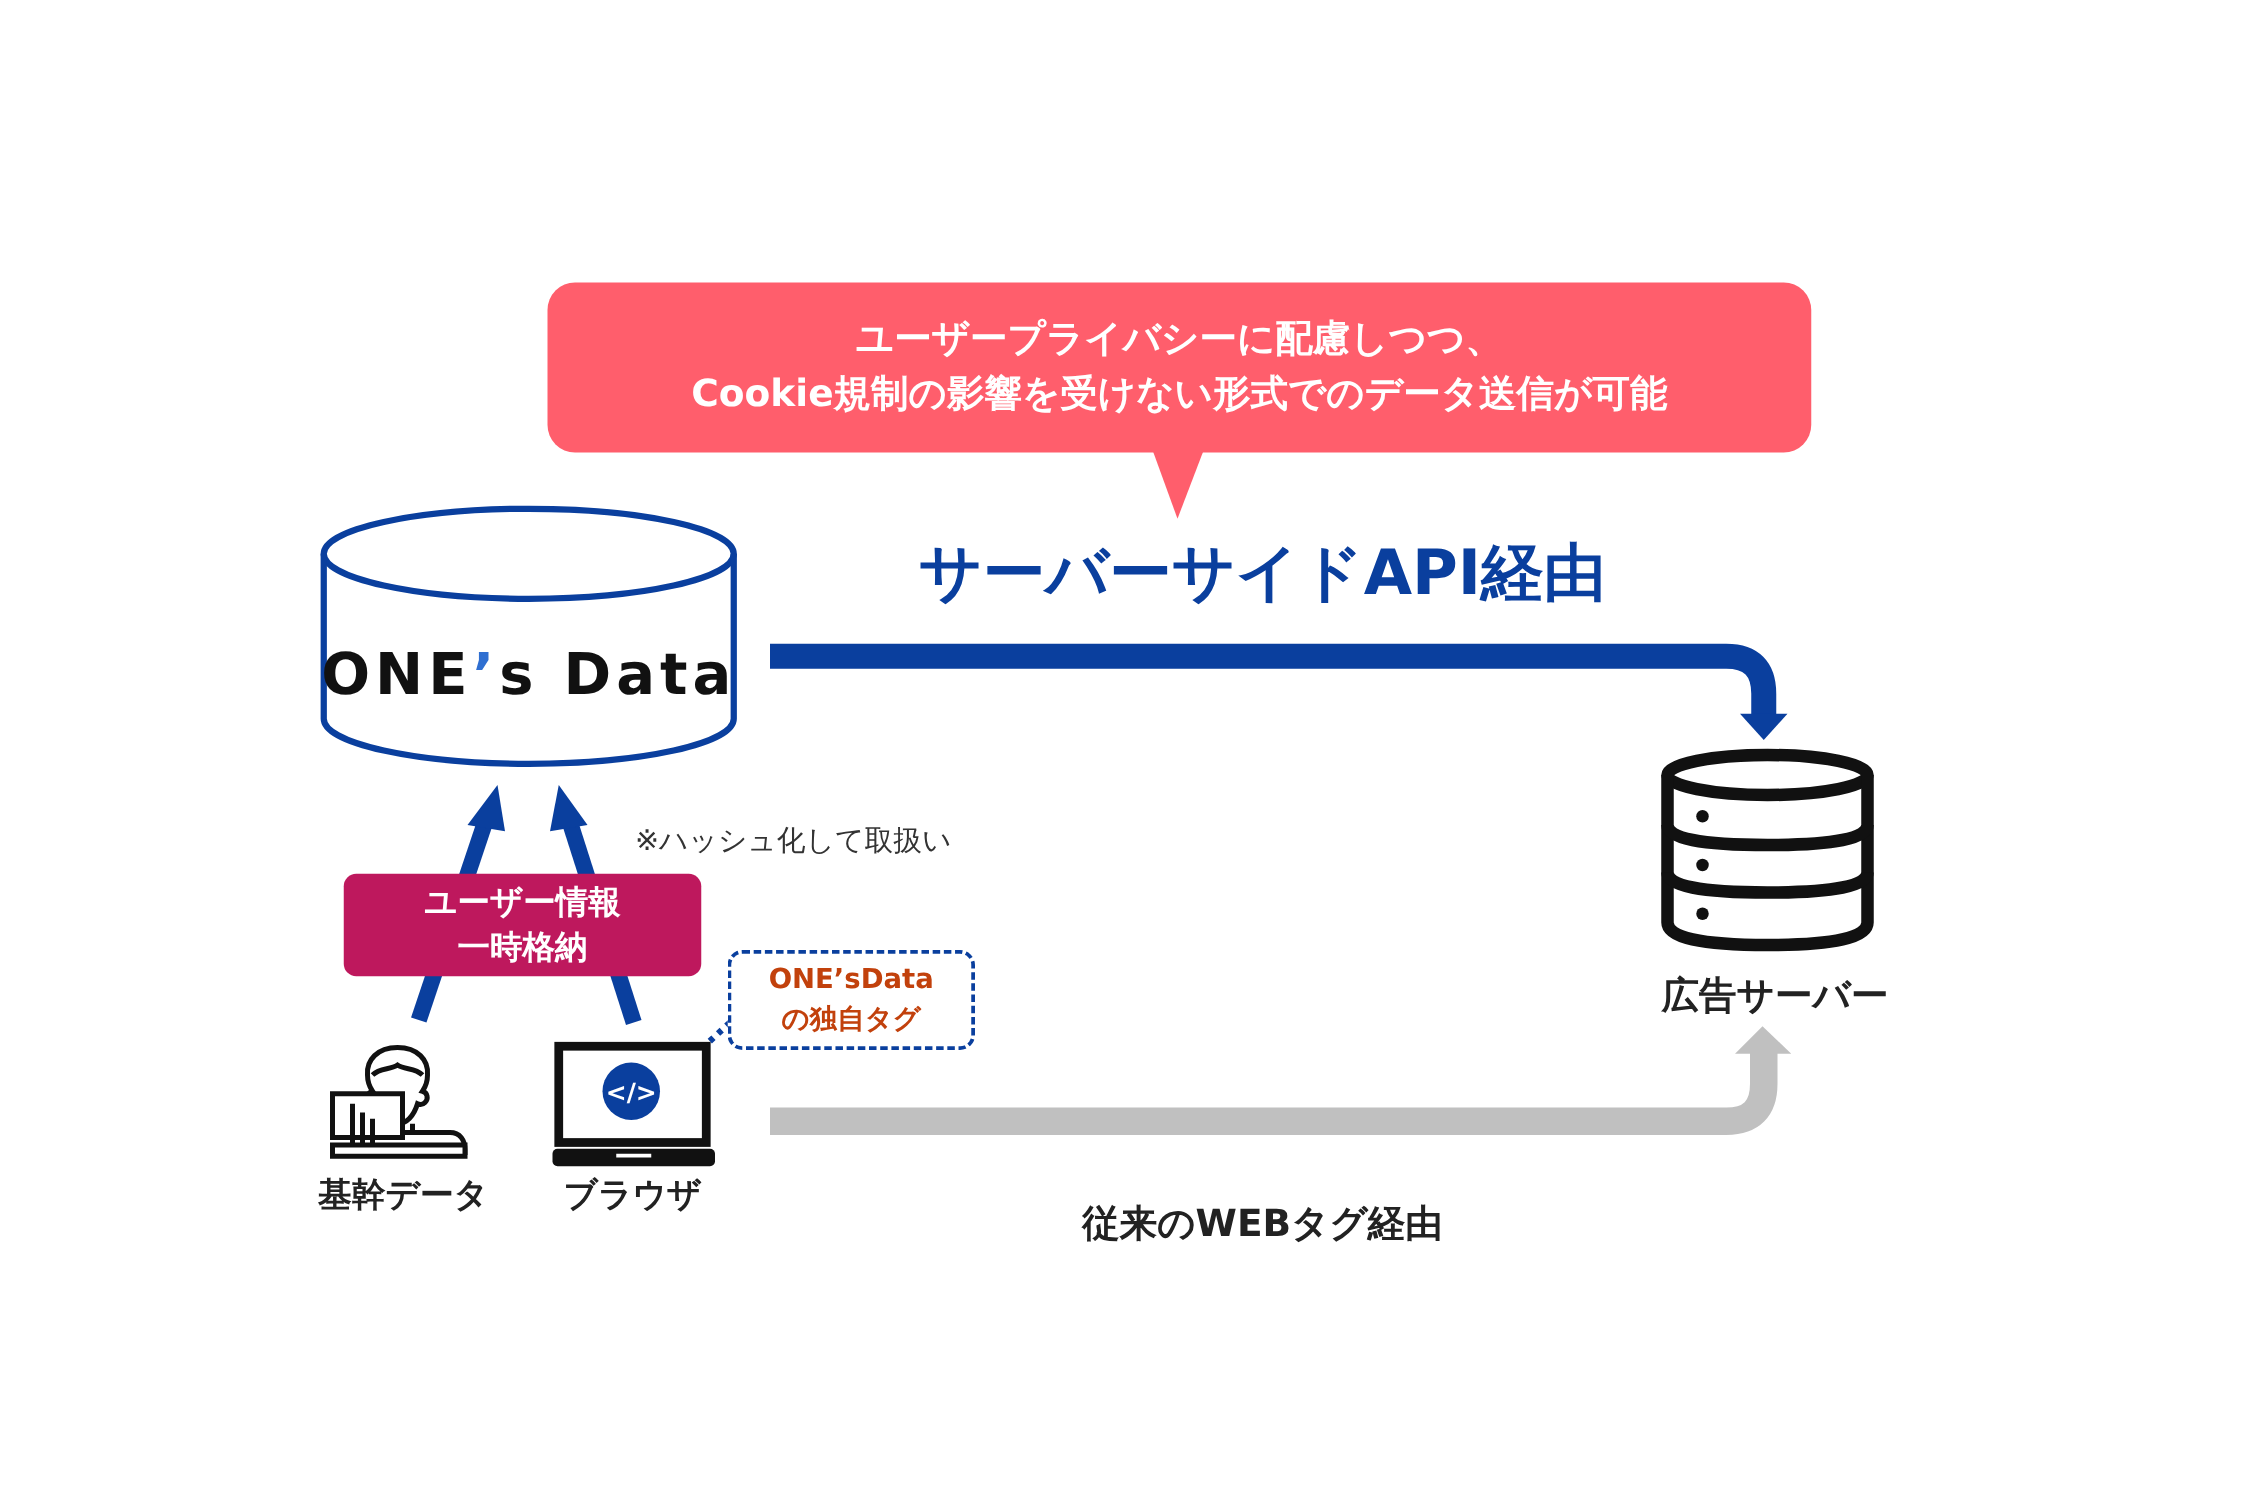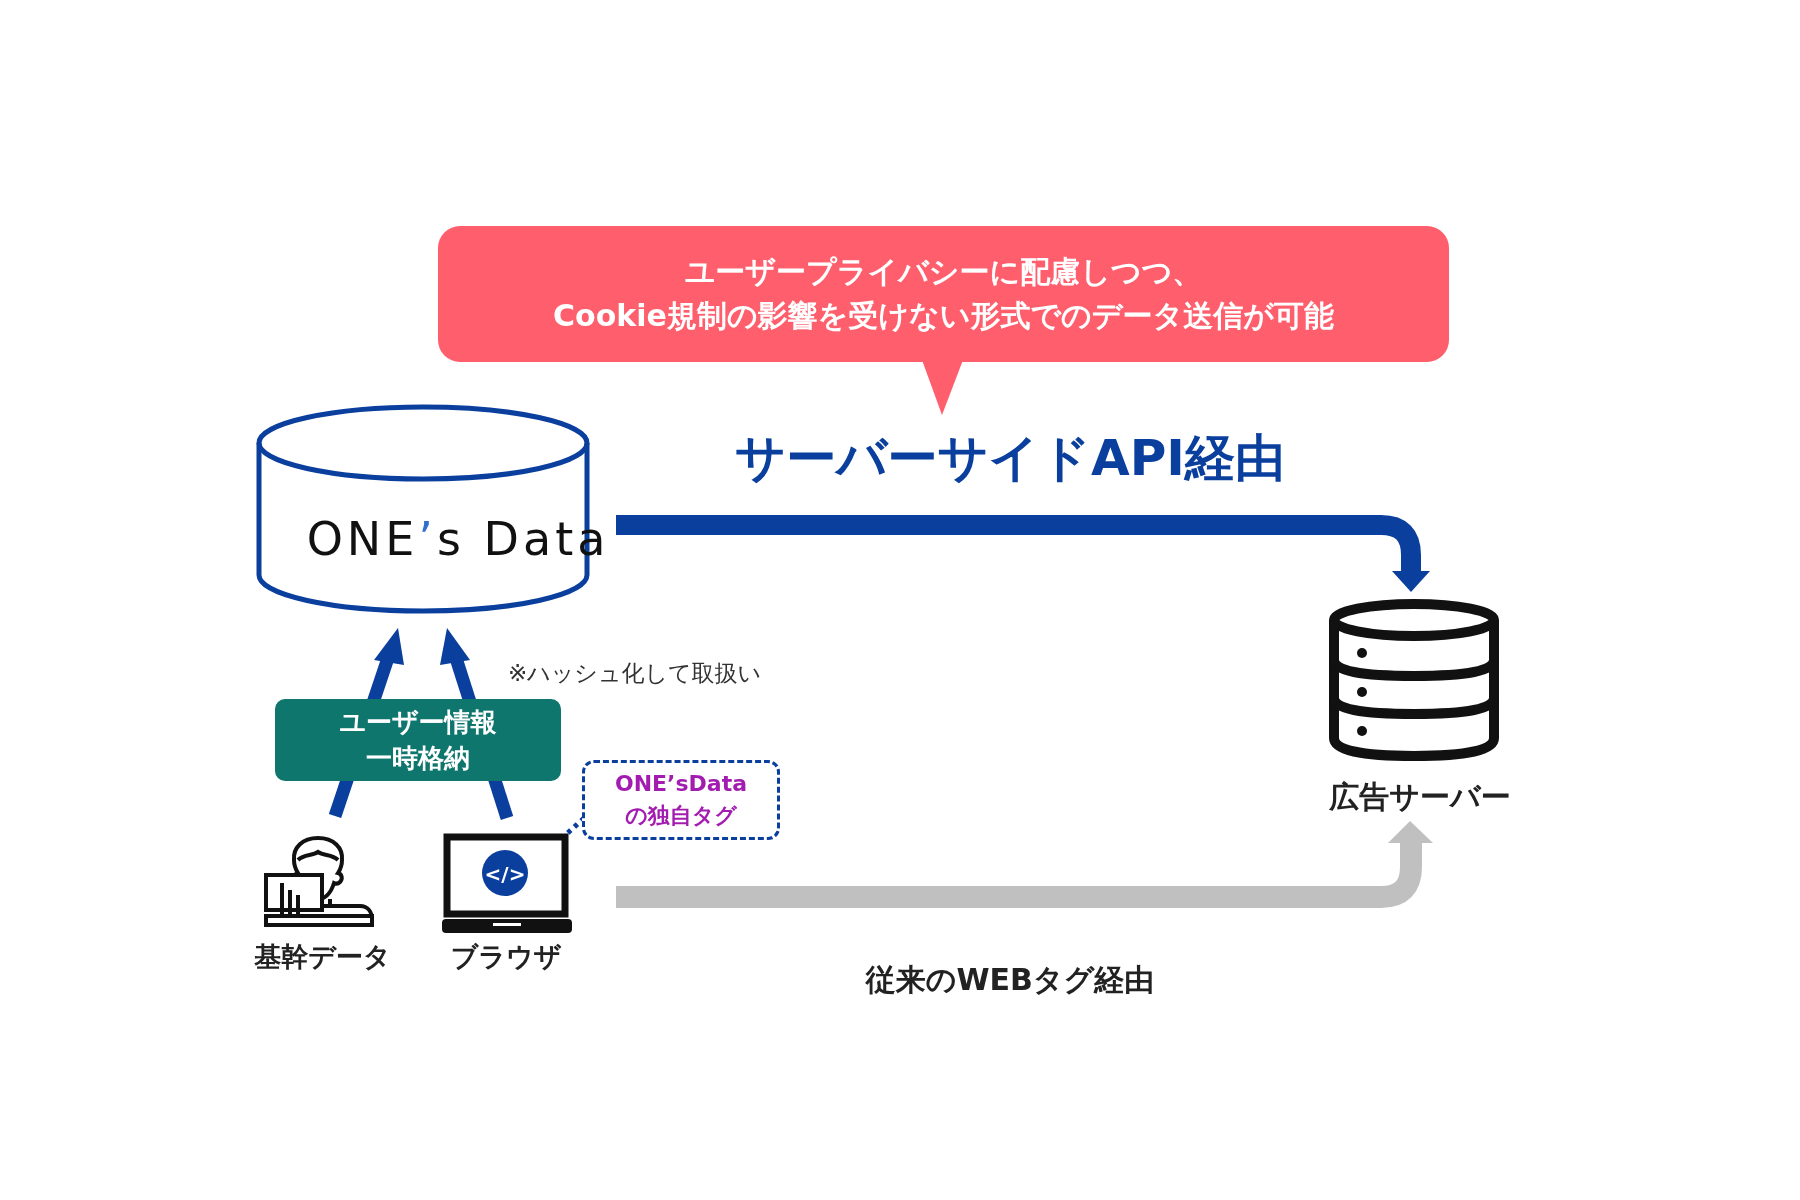--- a/index.html
+++ b/index.html
@@ -10,30 +10,30 @@
   .bubble {
     left: 418px; top: 226px; width: 1011px; height: 136px;
     background: #ff5e6c; border-radius: 22px;
     color: #ffffff; text-align: center; font-weight: bold;
     font-size: 30px; line-height: 44px;
     display: flex; flex-direction: column; justify-content: center; margin-left: 20px;
   }
   .api-label { left: 700px; top: 428px; width: 620px; text-align: center;
     color: #0a3f9e; font-weight: bold; font-size: 50px; line-height: 60px; }
   .db-label { left: 256px; top: 512px; width: 334px; text-align: center;
-    color: #111; font-weight: normal; font-size: 46px; letter-spacing: 4px; line-height: 54px; margin-left: 35px; }
+    color: #111; font-weight: bold; font-size: 46px; letter-spacing: 4px; line-height: 54px; }
   .db-label .apos { color: #2f6fd1; }
   .note { left: 508px; top: 660px; font-size: 23px; color: #333; line-height: 26px; }
   .storage-box { left: 275px; top: 699px; width: 286px; height: 82px;
-    background: #0f766e; border-radius: 10px; color: #fff; font-weight: bold;
+    background: #be185d; border-radius: 10px; color: #fff; font-weight: bold;
     font-size: 26px; line-height: 36px; text-align: center;
     display: flex; flex-direction: column; justify-content: center; }
   .tag-box { left: 582px; top: 760px; width: 198px; height: 80px;
     border: 3px dashed #0a3f9e; border-radius: 12px; box-sizing: border-box;
-    color: #a21caf; font-weight: bold; font-size: 22px; line-height: 32px;
+    color: #c2410c; font-weight: bold; font-size: 22px; line-height: 32px;
     text-align: center; display: flex; flex-direction: column; justify-content: center; background: #fff; }
   .icon-label { font-size: 27px; font-weight: bold; color: #222; text-align: center; line-height: 34px; }
   .lbl-kikan { left: 240px; top: 940px; width: 165px; }
   .lbl-browser { left: 436px; top: 940px; width: 140px; }
   .lbl-server { left: 1320px; top: 780px; width: 200px; font-size: 30px; text-align: center; }
   .web-label { left: 820px; top: 932px; width: 380px; text-align: center;
     font-size: 30px; font-weight: bold; color: #222; line-height: 40px; margin-top: 28px; }
 </style>
 </head>
 <body>

